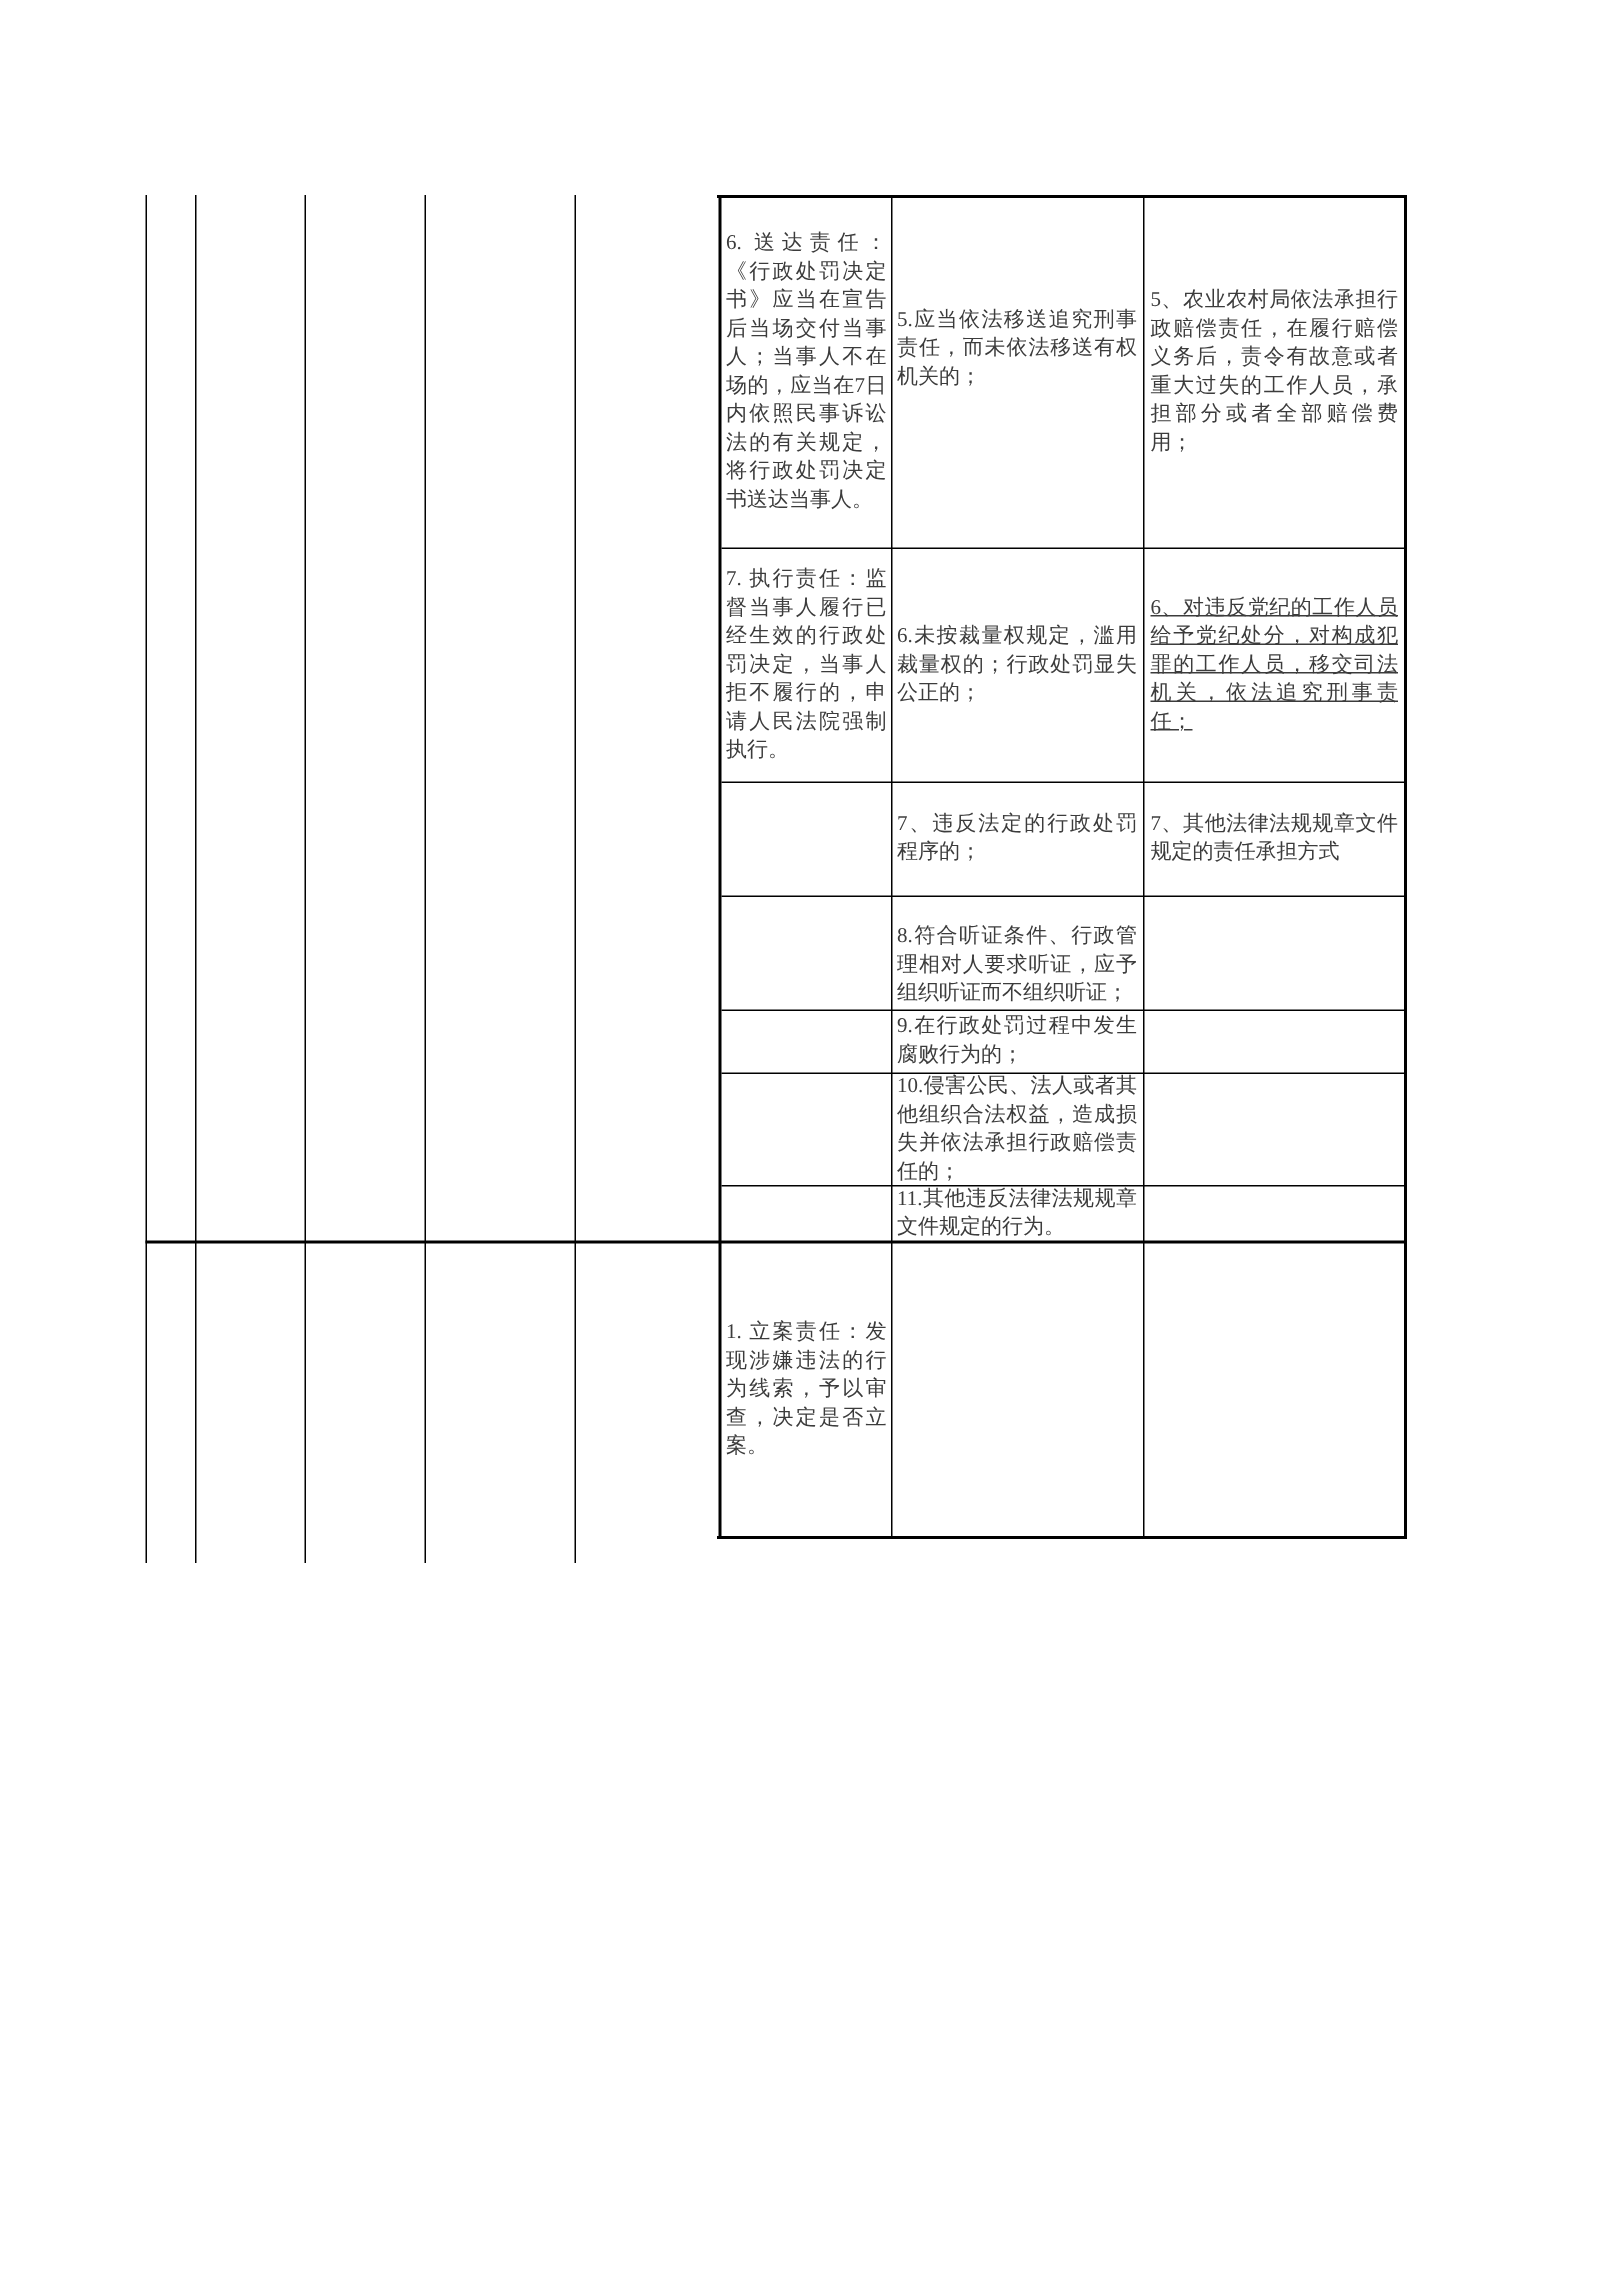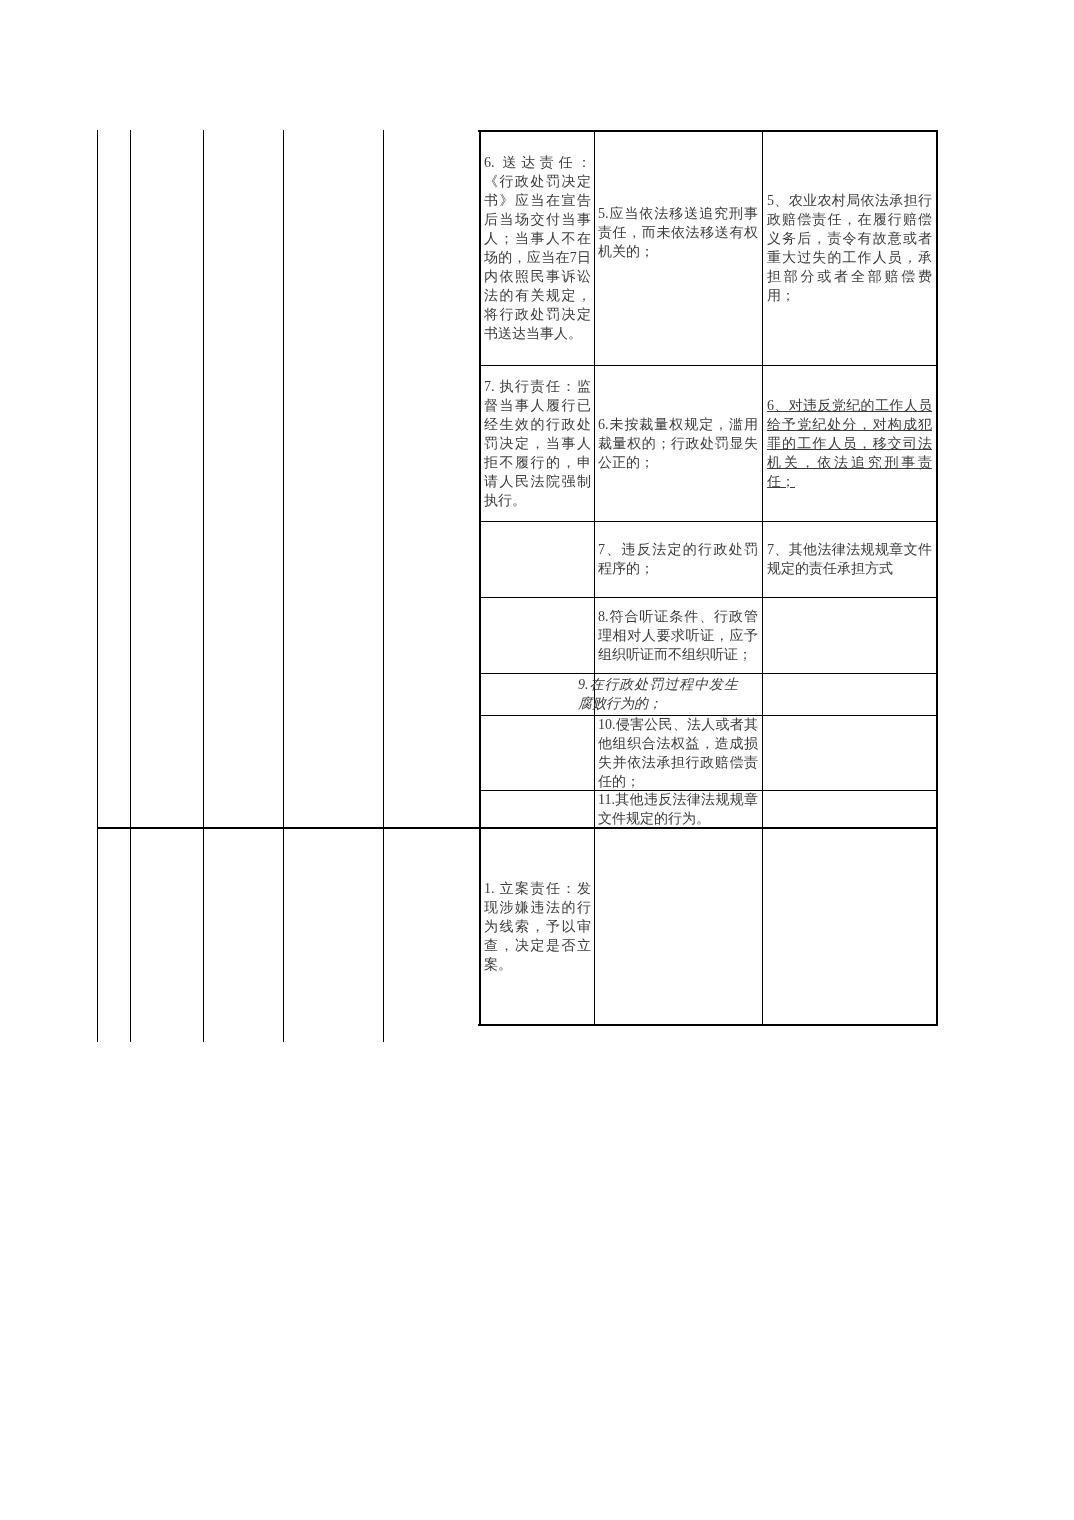--- a/index.html
+++ b/index.html
@@ -81,24 +81,24 @@
     <div class="txt">6、对违反党纪的工作人员给予党纪处分，对构成犯罪的工作人员，移交司法机关，依法追究刑事责任；</div>
   </div>
 
   <div class="cell pad2" style="left:596px; top:522px; width:164px; height:74px;">
     <div class="txt">7、违反法定的行政处罚程序的；</div>
   </div>
   <div class="cell pad3" style="left:764px; top:522px; width:171px; height:74px;">
     <div class="txt">7、其他法律法规规章文件规定的责任承担方式</div>
   </div>
 
-  <div class="cell pad2" style="left:596px; top:598px; width:164px; height:74px;">
+  <div class="cell pad2" style="left:596px; top:598px; width:164px; height:74px;align-items:flex-end;">
     <div class="txt">8.符合听证条件、行政管理相对人要求听证，应予组织听证而不组织听证；</div>
   </div>
-  <div class="cell pad2" style="left:576px; top:674px; width:164px; height:40px;font-style:italic;">
+  <div class="cell pad2" style="left:596px; top:674px; width:164px; height:40px;">
     <div class="txt">9.在行政处罚过程中发生腐败行为的；</div>
   </div>
   <div class="cell pad2" style="left:596px; top:716px; width:164px; height:73px;">
     <div class="txt">10.侵害公民、法人或者其他组织合法权益，造成损失并依法承担行政赔偿责任的；</div>
   </div>
   <div class="cell pad2" style="left:596px; top:790px; width:164px; height:37px;">
     <div class="txt">11.其他违反法律法规规章文件规定的行为。</div>
   </div>
 
   <div class="cell pad2" style="left:482px; top:829px; width:111px; height:194px;">

